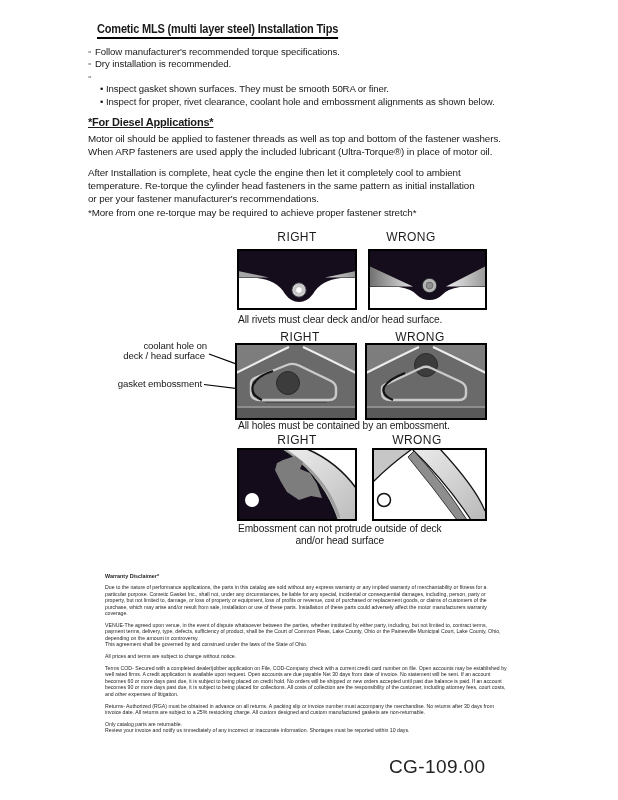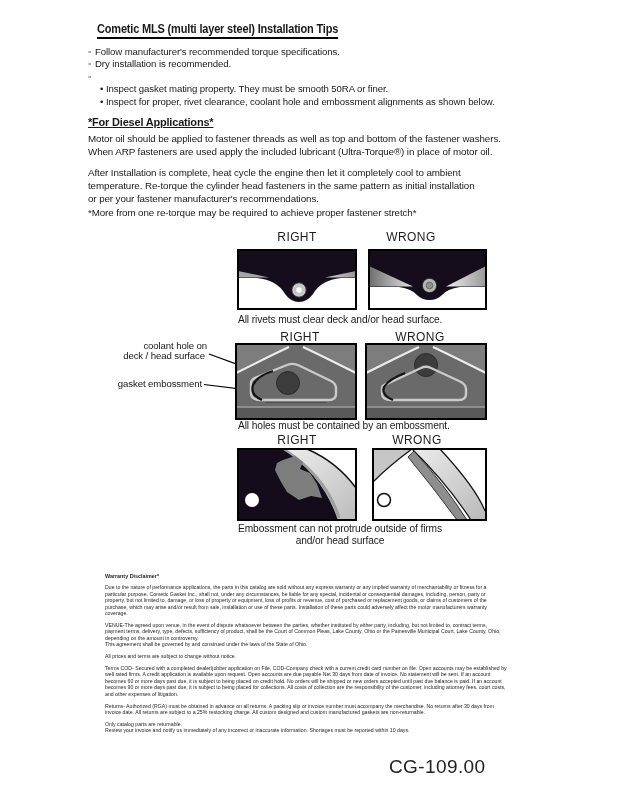--- a/index.html
+++ b/index.html
@@ -54,21 +54,21 @@
     </div>
     <div class="tip-row">
       <span class="mk">◦</span>
       <span>Dry installation is recommended.</span>
     </div>
     <div class="tip-row">
       <span class="mk">◦</span>
     </div>
     <div class="tip-row lvl2">
       <span class="mk">•</span>
-      <span>Inspect gasket mating property.  They must be smooth 50RA or finer.</span>
+      <span>Inspect gasket shown surfaces.  They must be smooth 50RA or finer.</span>
     </div>
     <div class="tip-row lvl2">
       <span class="mk">•</span>
       <span>Inspect for proper, rivet clearance, coolant hole and embossment alignments as shown below.</span>
     </div>
   </div>
 
   <div class="diesel-h">*For Diesel Applications*</div>
   <div class="para p1">Motor oil should be applied to fastener threads as well as top and bottom of the fastener washers.
 When ARP fasteners are used apply the included lubricant (Ultra-Torque®) in place of motor oil.</div>
@@ -190,21 +190,21 @@
         <path d="M40,1 Q18,17 1,34" stroke="#111111" stroke-width="1.2" fill="none"></path>
         <path d="M40,1 L68,1 Q104,40 113,63 L113,72 L99,72 Q74,34 40,1 Z" fill="url(#f3band2)"></path>
         <path d="M68,1 Q104,40 113,63" stroke="#111111" stroke-width="1.2" fill="none"></path>
         <path d="M40,1 Q74,34 99,72" stroke="#111111" stroke-width="1.2" fill="none"></path>
         <path d="M42,3 Q72,36 95,72 L85,72 Q60,38 36,9 Z" fill="#8e8e8e" stroke="#111111" stroke-width="0.8"></path>
         <circle cx="12" cy="52" r="6.5" fill="#ffffff" stroke="#111111" stroke-width="1.5"></circle>
         <rect x="1" y="1" width="113" height="71" fill="none" stroke="#000000" stroke-width="2"></rect>
       </g>
     </svg>
   </div>
-  <div class="figcap cap3">Embossment can not protrude outside of firms
+  <div class="figcap cap3">Embossment can not protrude outside of deck
 and/or head surface</div>
 
   <div class="disclaimer">
     <h4>Warranty Disclaimer*</h4>
     <p style="white-space:normal">Due to the nature of performance applications, the parts in this catalog are sold without any express warranty or any implied warranty of merchantability or fitness for a particular purpose.  Cometic Gasket Inc., shall not, under any circumstances, be liable for any special, incidental or consequential damages, including, person, party or property, but not limited to, damage, or loss of property or equipment, loss of profits or revenue, cost of purchased or replacement goods, or claims of customers of the purchase, which may arise and/or result from sale, installation or use of these parts.  Installation of these parts could adversely affect the motor manufacturers warranty coverage.</p>
     <p style="white-space:pre-line">VENUE-The agreed upon venue, in the event of dispute whatsoever between the parties, whether instituted by either party, including, but not limited to, contract terms, payment terms, delivery, type, defects, sufficiency of product, shall be the Court of Common Pleas, Lake County, Ohio or the Painesville Municipal Court, Lake County, Ohio, depending on the amount in controversy.
 This agreement shall be governed by and construed under the laws of the State of Ohio.</p>
     <p>All prices and terms are subject to change without notice.</p>
     <p>Terms COD- Secured with a completed dealer/jobber application on File, COD-Company check with a current credit card number on file.  Open accounts may be established by well rated firms.  A credit application is available upon request.  Open accounts are due payable Net 30 days from date of invoice.  No statement will be sent.  If an account becomes 60 or more days past due, it is subject to being placed on credit hold.  No orders will be shipped or new orders accepted until past due balance is paid.  If an account becomes 90 or more days past due, it is subject to being placed for collections.  All costs of collection are the responsibility of the customer, including attorney fees, court costs, and other expenses of litigation.</p>
     <p>Returns- Authorized (RGA) must be obtained in advance on all returns.  A packing slip or invoice number must accompany the merchandise.  No returns after 30 days from invoice date.  All returns are subject to a 25% restocking charge.  All custom designed and custom manufactured gaskets are non-returnable.</p>

